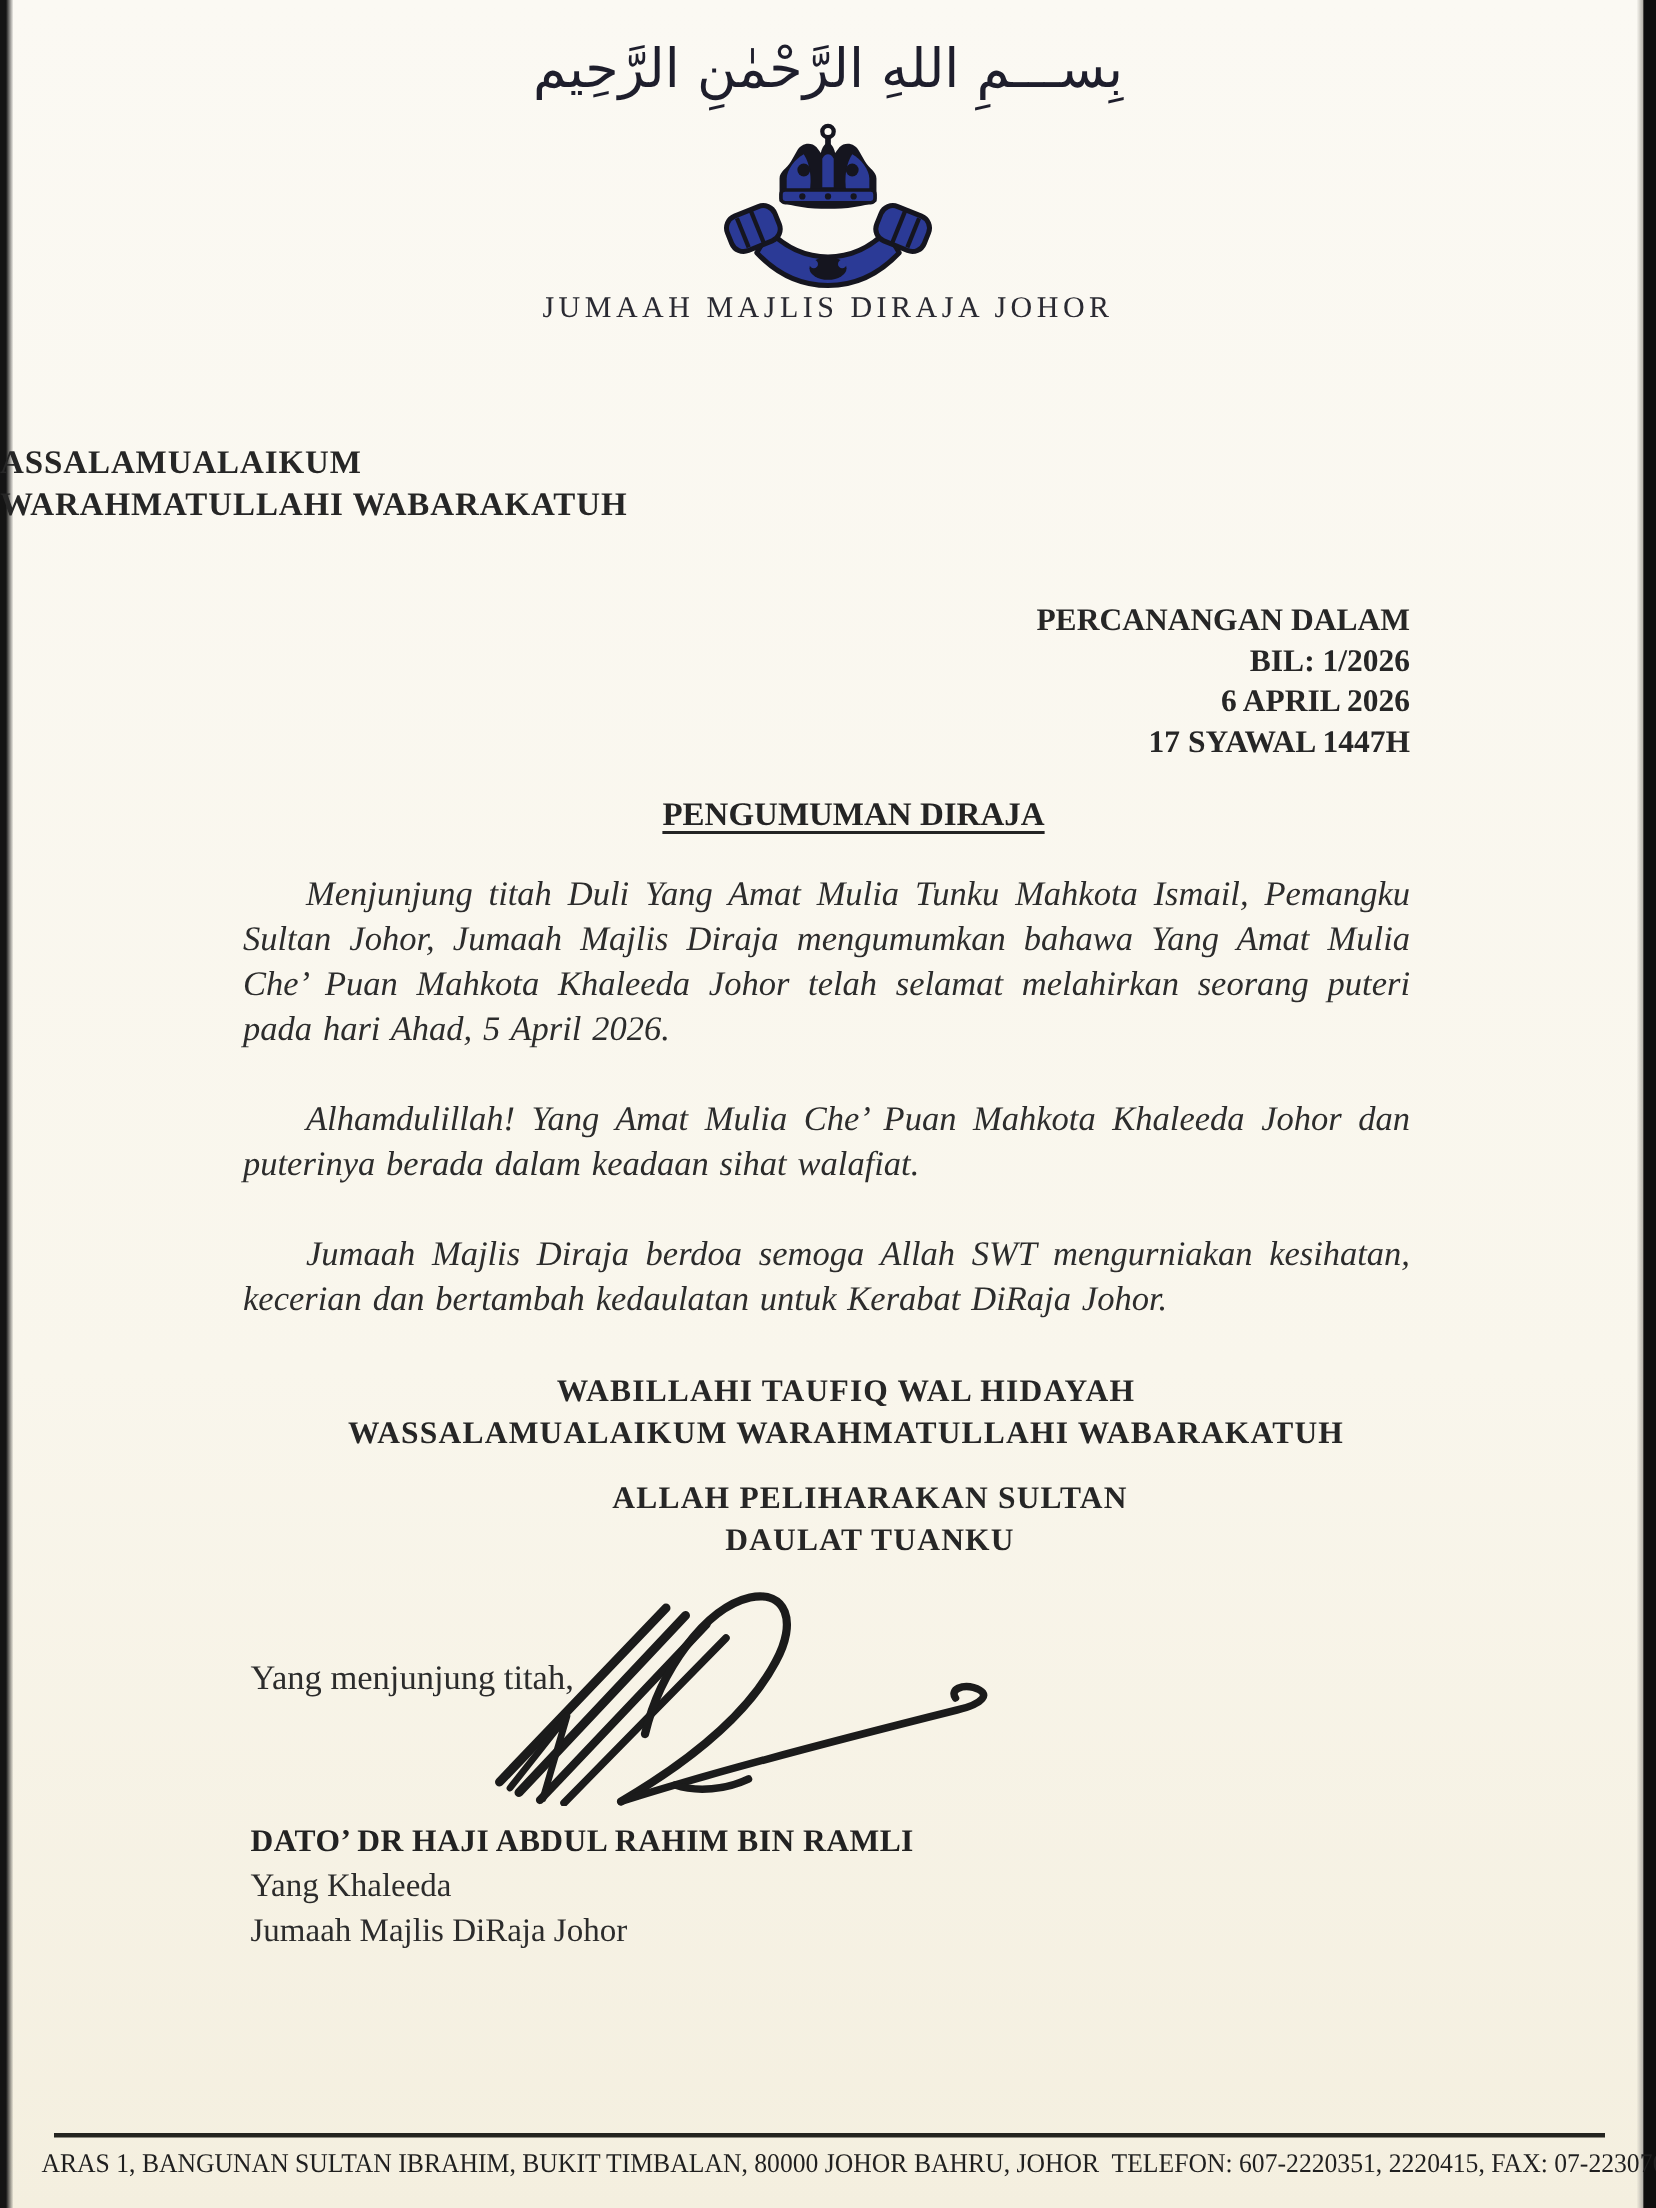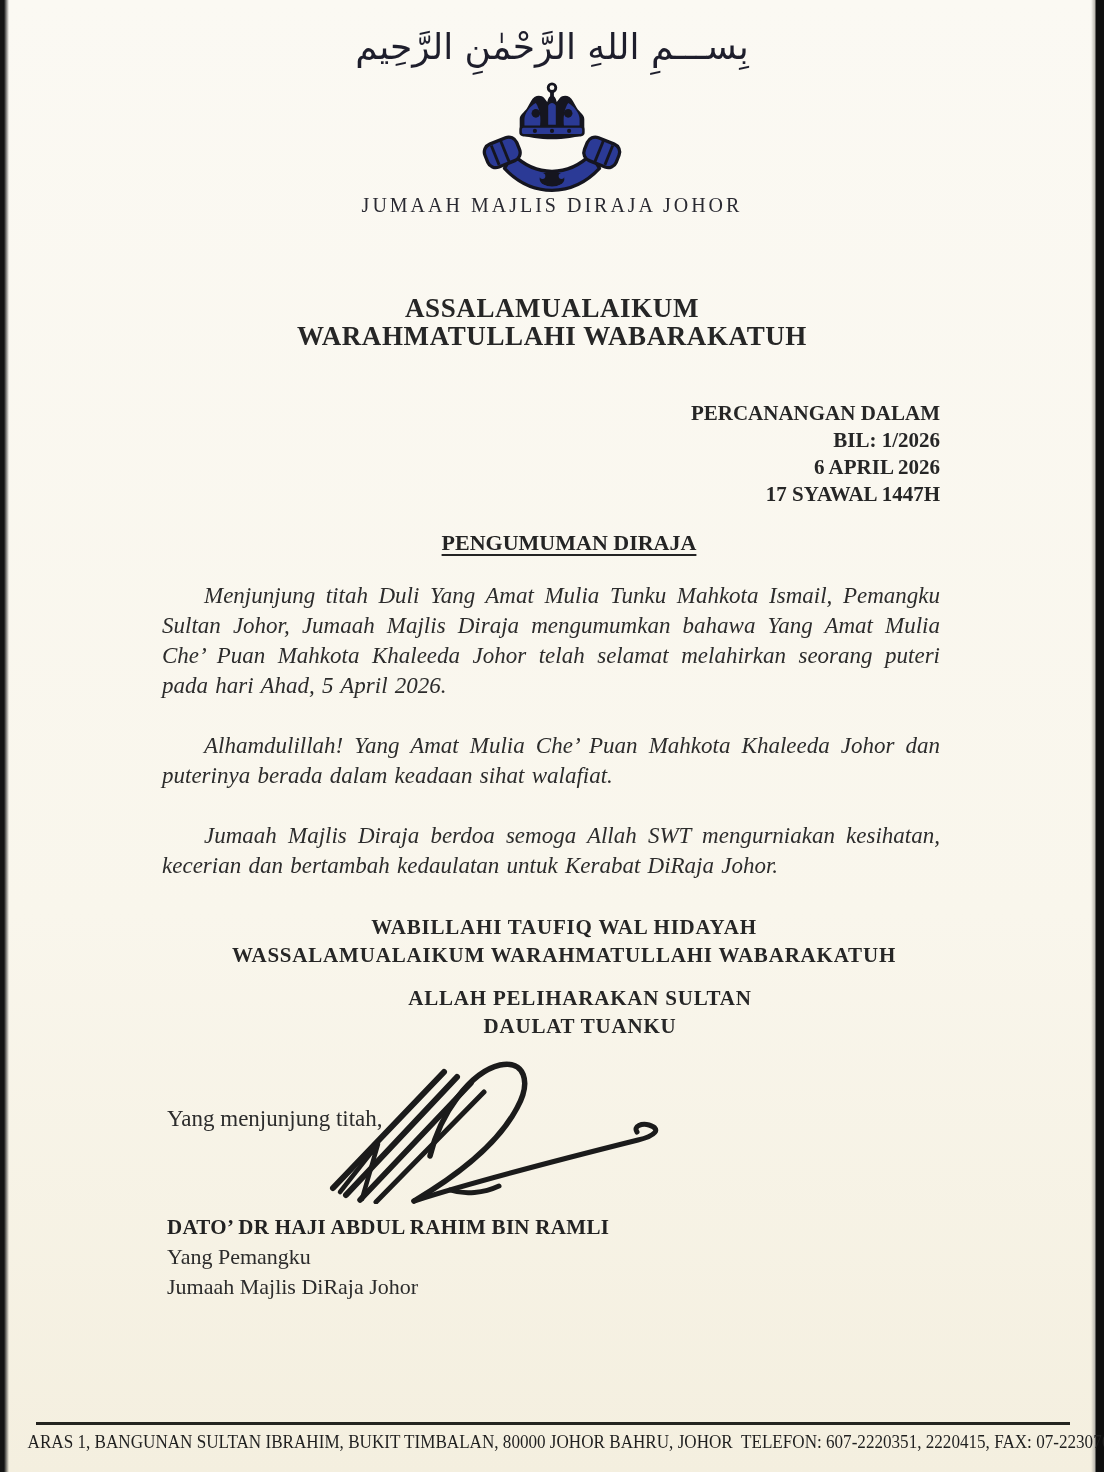--- a/index.html
+++ b/index.html
@@ -20,22 +20,22 @@
     position:absolute;top:26px;left:0;width:100%;
     text-align:center;font-family:"DejaVu Sans",sans-serif;
     font-size:36px;color:#1e1e2c;direction:rtl;
   }
   .crest{position:absolute;top:80px;left:50%;transform:translateX(-50%);}
   .org-name{
     position:absolute;top:194px;left:0;width:100%;text-align:center;
     font-size:20px;letter-spacing:3px;color:#2a2a32;
   }
   .salutation{
-    position:absolute;top:294px;left:0;width:100%;text-align:center;
-    font-weight:bold;font-size:27px;line-height:28px;letter-spacing:.6px;color:#262626;
+    position:absolute;top:294px;left:0;width:100%;text-align:left;
+    font-weight:bold;font-size:22px;line-height:28px;letter-spacing:.6px;color:#262626;
   }
   .ref-block{
     position:absolute;top:400px;right:164px;text-align:right;
     font-weight:bold;font-size:21px;line-height:27px;color:#262626;
   }
   .doc-title{
     position:absolute;top:530px;left:0;width:100%;text-align:center;
     font-weight:bold;font-size:22px;color:#242424;
   }
   .doc-title span{
@@ -155,19 +155,19 @@
       <path d="M58,150 L166,40" stroke-width="5"></path>
       <path d="M22,140 L60,92 L44,147" stroke-width="4.5"></path>
       <path d="M112,104 C122,62 152,20 182,13 C206,8 214,29 199,56 C181,90 142,122 96,149" stroke-width="5.5"></path>
       <path d="M96,149 C155,130 252,105 320,88 C337,84 344,77 331,73 C324,71 315,74 319,80" stroke-width="5"></path>
       <path d="M132,138 C147,143 166,141 181,134" stroke-width="5"></path>
     </g>
   </svg>
 
   <div class="sig-block">
     <div class="sig-name">DATO’ DR HAJI ABDUL RAHIM BIN RAMLI</div>
-    <div>Yang Pemangku</div>
+    <div>Yang Khaleeda</div>
     <div>Jumaah Majlis DiRaja Johor</div>
   </div>
 
   <div class="footer-rule"></div>
   <div class="footer-text">ARAS 1, BANGUNAN SULTAN IBRAHIM, BUKIT TIMBALAN, 80000 JOHOR BAHRU, JOHOR  TELEFON: 607-2220351, 2220415, FAX: 07-2230763</div>
 </div>
 
 </body></html>

